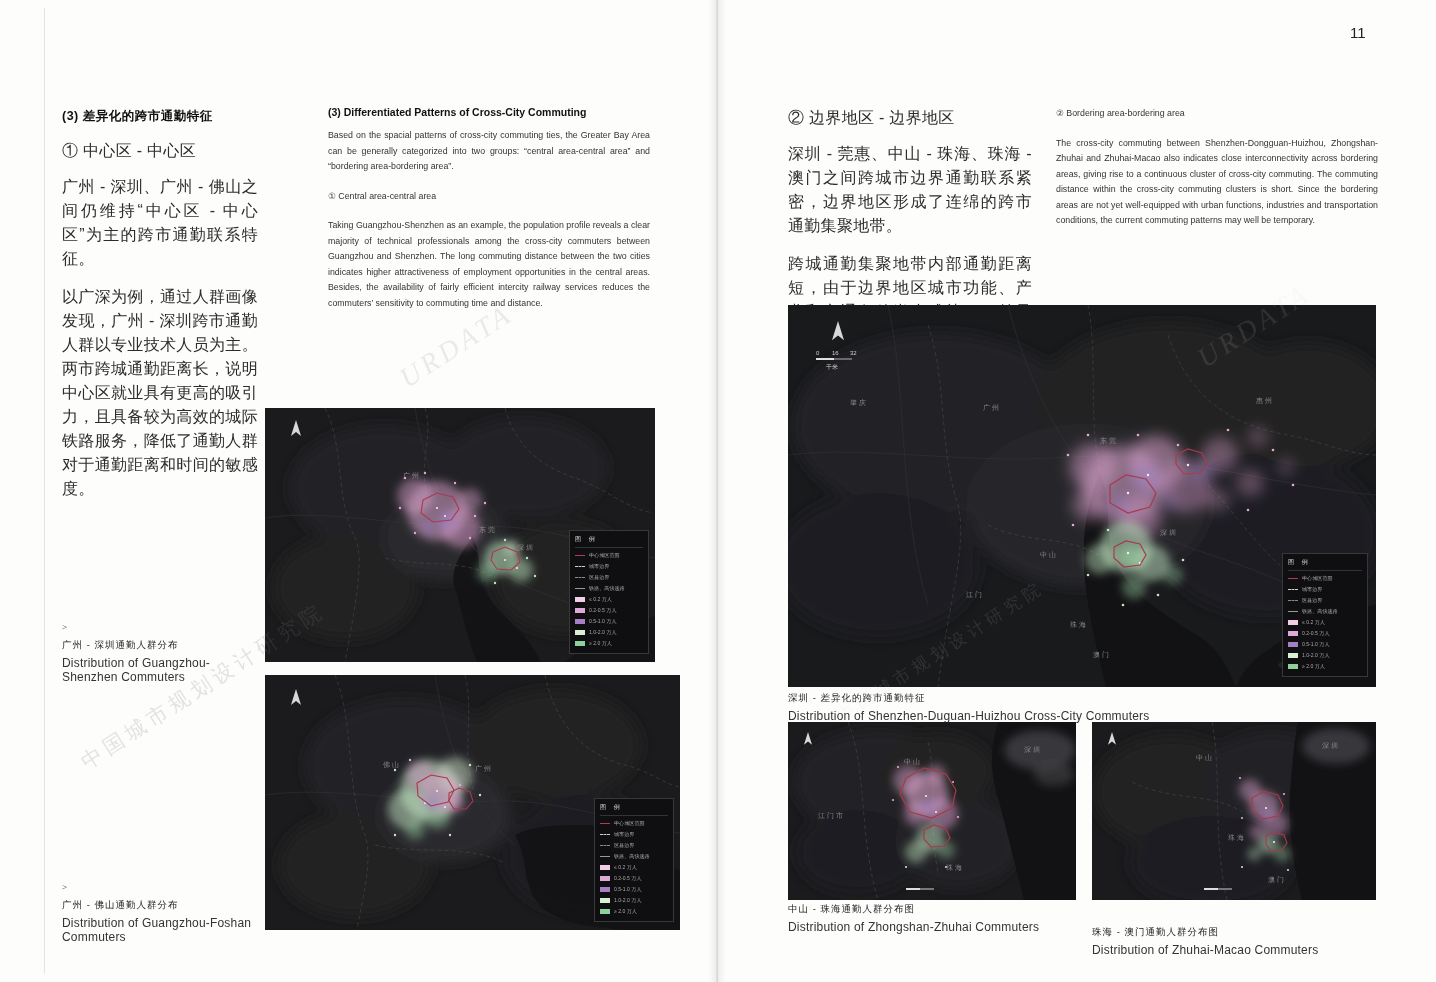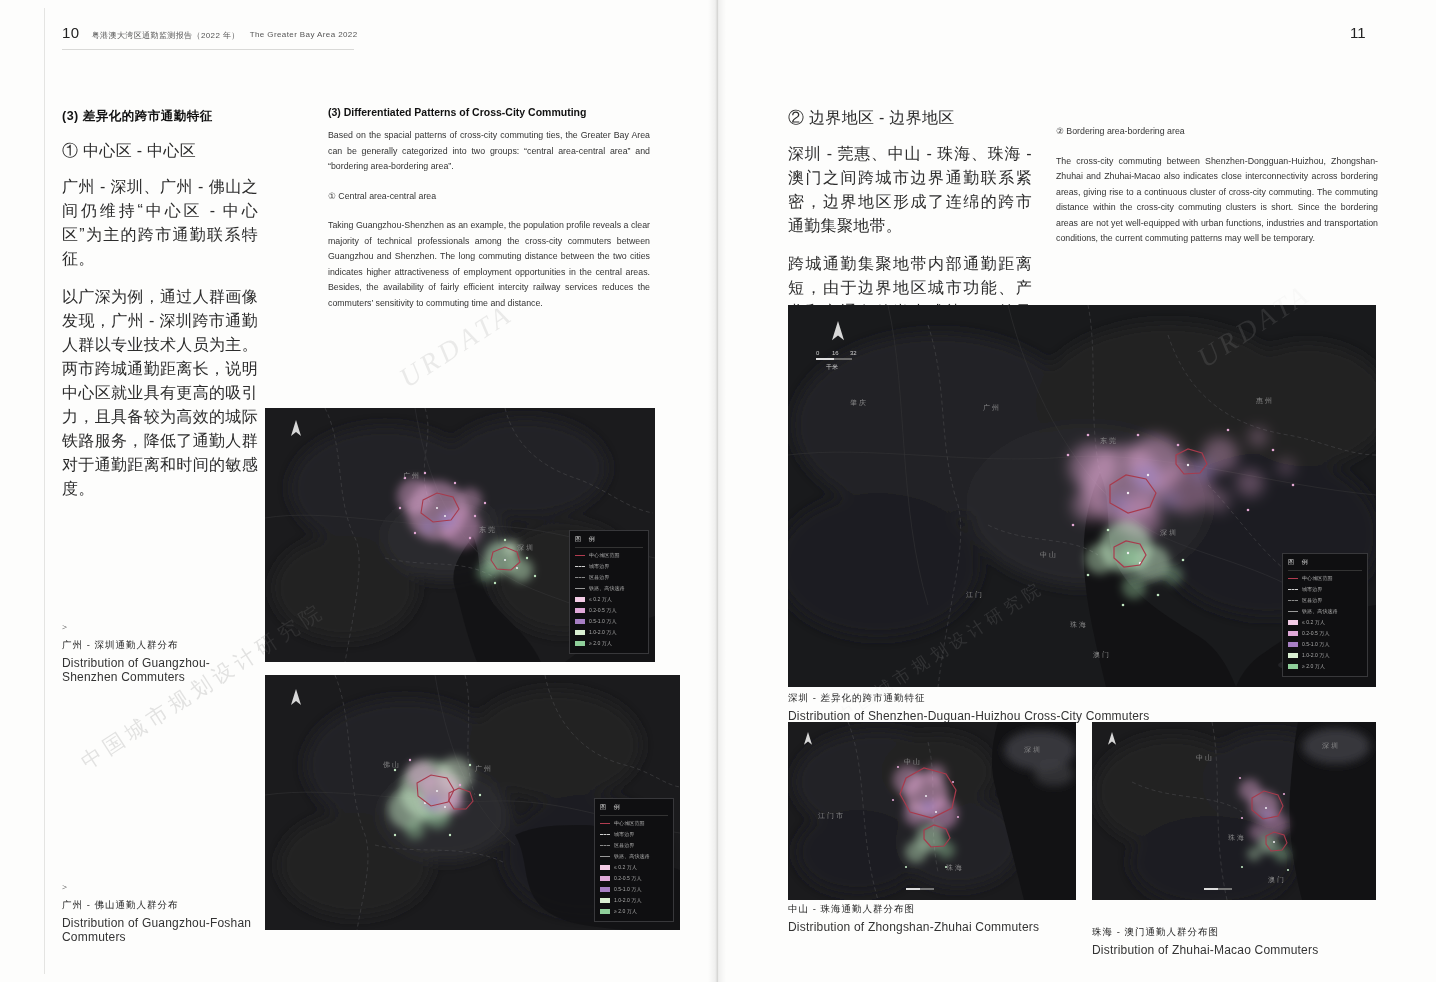--- a/index.html
+++ b/index.html
@@ -64,27 +64,20 @@
       <filter id="b7" x="-80%" y="-80%" width="260%" height="260%">
           <feGaussianBlur stdDeviation="7"></feGaussianBlur>
         </filter>
     </defs>
   </svg>
 
   <div class="edge-line"></div>
   <div class="fold"></div>
   <div class="fold-line"></div>
 
-  <header class="header-left">
-    <span class="pagenum">10</span>
-    <span class="runtitle">
-      <span>粤港澳大湾区通勤监测报告（2022 年）</span>
-      <span>The Greater Bay Area 2022</span>
-    </span>
-  </header>
   <div class="pagenum-right">11</div>
 
   <section class="cn-col" style="left:62px;top:108px;width:196px">
     <h2>(3) 差异化的跨市通勤特征</h2>
     <p class="subhead">① 中心区 - 中心区</p>
     <p>广州 - 深圳、广州 - 佛山之间仍维持“中心区 - 中心区”为主的跨市通勤联系特征。</p>
     <p>以广深为例，通过人群画像发现，广州 - 深圳跨市通勤人群以专业技术人员为主。两市跨城通勤距离长，说明中心区就业具有更高的吸引力，且具备较为高效的城际铁路服务，降低了通勤人群对于通勤距离和时间的敏感度。</p>
   </section>
 
   <section class="en-col" style="left:328px;top:106px;width:322px">
@@ -314,21 +307,21 @@
     <div class="cap-cn">广州 - 佛山通勤人群分布</div>
     <div class="cap-en">Distribution of Guangzhou-Foshan Commuters</div>
   </div>
 
   <section class="cn-col" style="left:788px;top:106px;width:244px">
     <p class="subhead">② 边界地区 - 边界地区</p>
     <p>深圳 - 莞惠、中山 - 珠海、珠海 - 澳门之间跨城市边界通勤联系紧密，边界地区形成了连绵的跨市通勤集聚地带。</p>
     <p>跨城通勤集聚地带内部通勤距离短，由于边界地区城市功能、产业和交通条件尚未成熟，目前呈现的通勤特征也有可能是一种阶段性的特征。</p>
   </section>
 
-  <section class="en-col" style="left:1056px;top:124px;width:322px">
+  <section class="en-col" style="left:1056px;top:106px;width:322px">
     <p>② Bordering area-bordering area</p>
     <p>The cross-city commuting between Shenzhen-Dongguan-Huizhou, Zhongshan-Zhuhai and Zhuhai-Macao also indicates close interconnectivity across bordering areas, giving rise to a continuous cluster of cross-city commuting. The commuting distance within the cross-city commuting clusters is short. Since the bordering areas are not yet well-equipped with urban functions, industries and transportation conditions, the current commuting patterns may well be temporary.</p>
   </section>
 
   <figure class="map" style="left:788px;top:305px;width:588px;height:382px">
     <svg width="588" height="382" viewBox="0 0 588 382">
       <rect width="588" height="382" fill="#191a1c"></rect>
       <g filter="url(#b7)">
         <ellipse cx="150" cy="120" rx="145" ry="92" fill="#232326"></ellipse>
         <ellipse cx="380" cy="100" rx="132" ry="82" fill="#212124"></ellipse>

